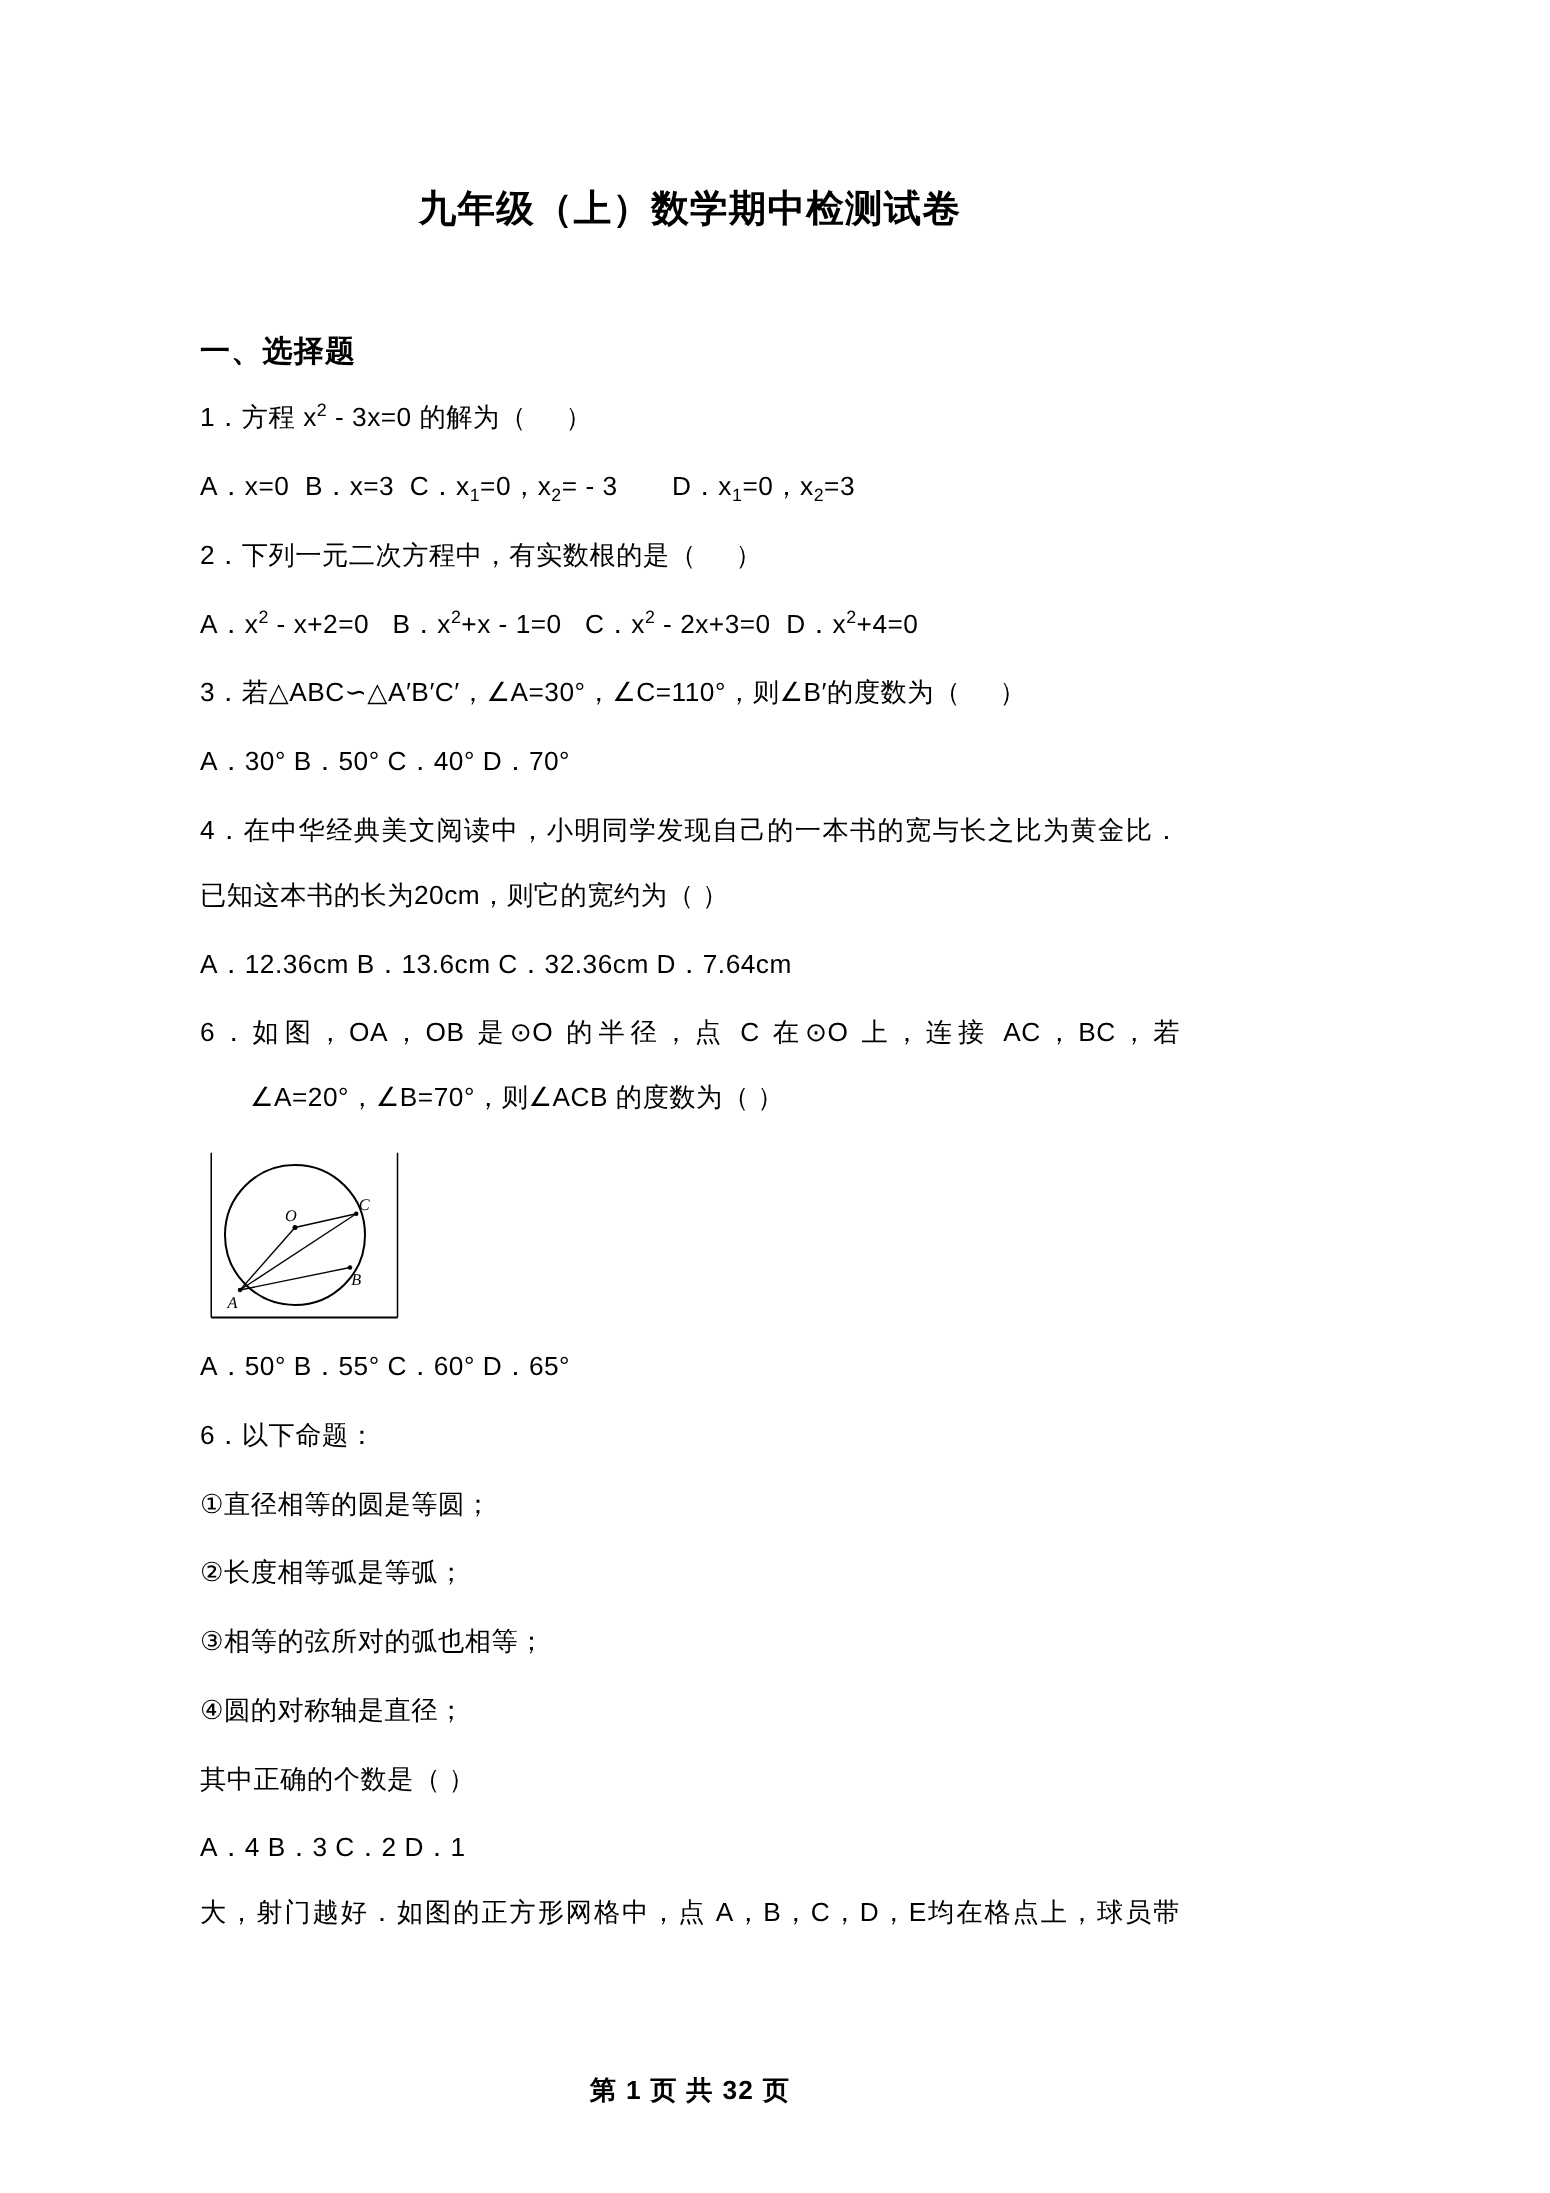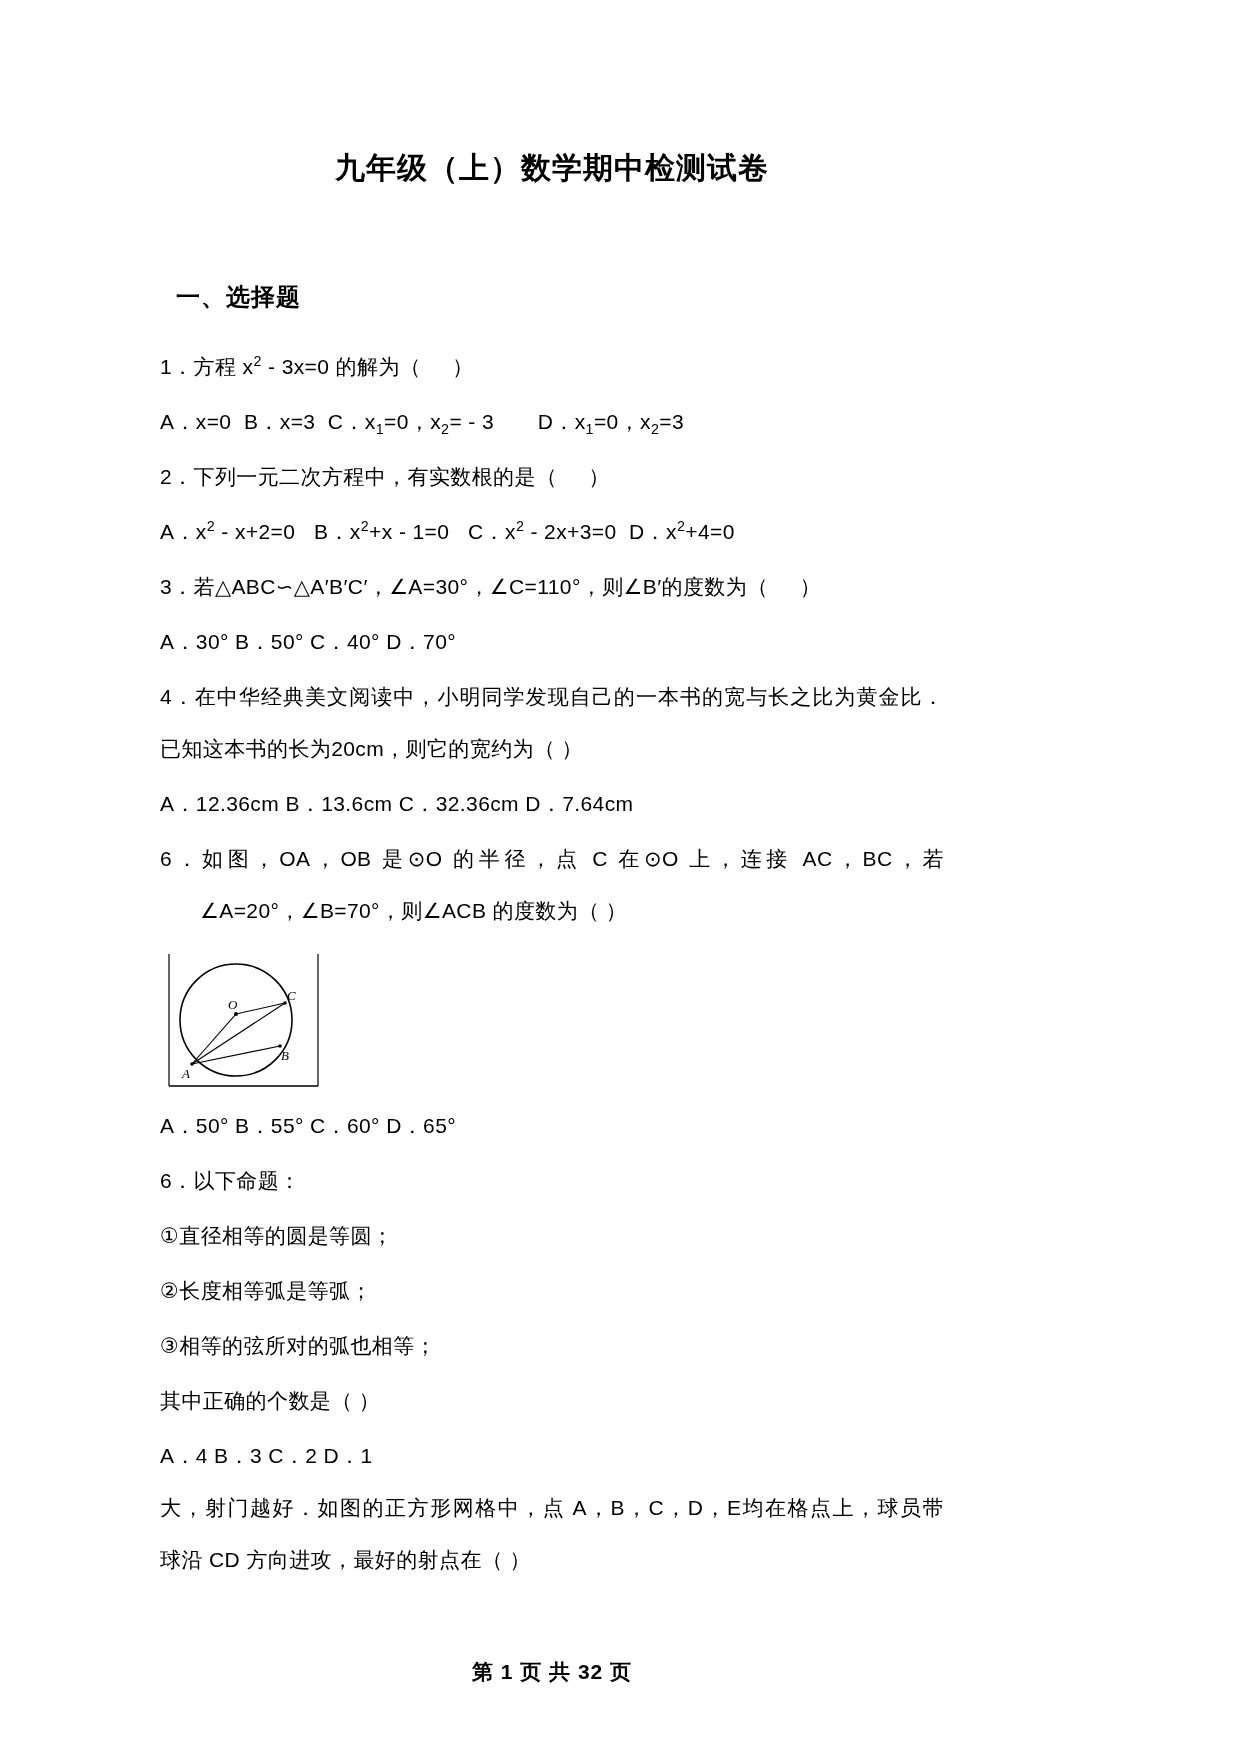--- a/index.html
+++ b/index.html
@@ -28,21 +28,21 @@
     font-size: 30px;
     font-weight: bold;
     letter-spacing: 1px;
     margin: 0;
     padding-top: 148px;
     line-height: 1.3;
   }
   .section-head {
     font-size: 24px;
     font-weight: bold;
-    margin: 16px;
+    margin: 0;
     padding-top: 78px;
     letter-spacing: 1px;
   }
   .q-line {
     font-size: 21px;
     line-height: 1.62;
     margin: 0;
     padding-top: 21px;
     letter-spacing: 0.4px;
   }
@@ -151,21 +151,21 @@
       </svg>
     </div>
   </div>
 
   <div class="opt-line">A．50°  B．55°  C．60°  D．65°</div>
 
   <div class="q-line">6．以下命题：</div>
   <div class="q-line">①直径相等的圆是等圆；</div>
   <div class="q-line">②长度相等弧是等弧；</div>
   <div class="q-line">③相等的弦所对的弧也相等；</div>
+  <div class="q-line">④圆的对称轴是直径；</div>
   <div class="q-line">其中正确的个数是（      ）</div>
   <div class="opt-line">A．4    B．3    C．2    D．1</div>
 
   <div class="q-line tight justify">大，射门越好．如图的正方形网格中，点 A，B，C，D，E均在格点上，球员带</div>
-  <div class="q-line tight">球沿 CD 方向进攻，最好的射点在（      ）</div>
 
   <div class="footer">第 1 页 共 32 页</div>
 
 </div>
 
 </body></html>

